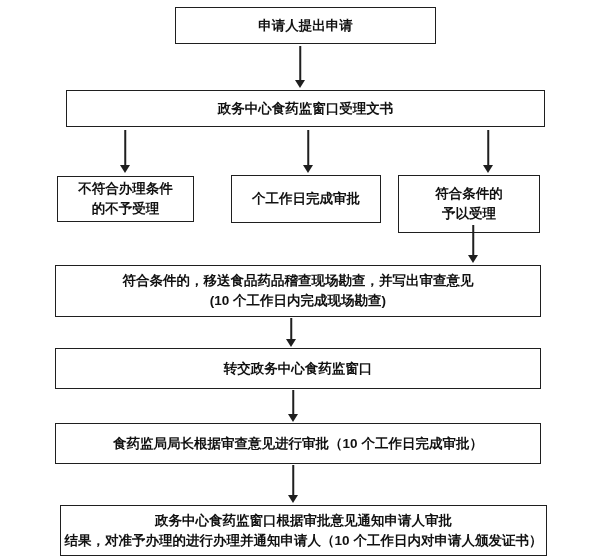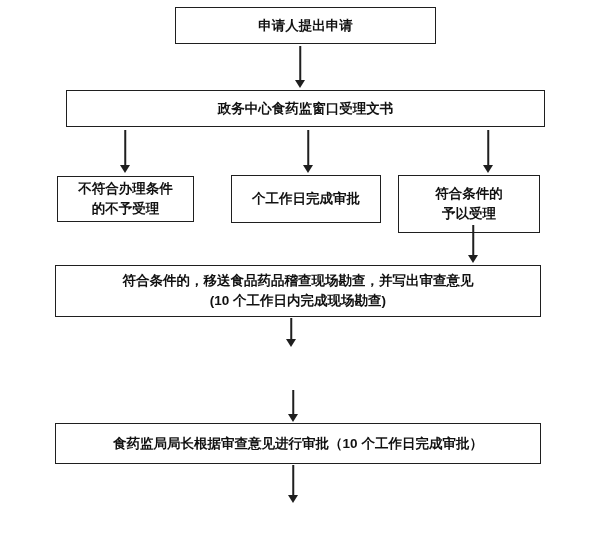--- a/index.html
+++ b/index.html
@@ -89,23 +89,30 @@
 
   <div class="arrow" style="left:473px;top:225px;height:38px"></div>
 
   <div class="node" style="left:55px;top:265px;width:486px;height:52px">
     <span>符合条件的，移送食品药品稽查现场勘查，并写出审查意见</span>
     <span>(10 个工作日内完成现场勘查)</span>
   </div>
 
   <div class="arrow" style="left:291px;top:318px;height:29px"></div>
 
+  <div class="node" style="left:55px;top:348px;width:486px;height:41px">
+    <span>转交政务中心食药监窗口</span>
+  </div>
 
   <div class="arrow" style="left:293px;top:390px;height:32px"></div>
 
   <div class="node" style="left:55px;top:423px;width:486px;height:41px">
     <span>食药监局局长根据审查意见进行审批（10 个工作日完成审批）</span>
   </div>
 
   <div class="arrow" style="left:293px;top:465px;height:38px"></div>
 
+  <div class="node" style="left:60px;top:505px;width:487px;height:51px">
+    <span>政务中心食药监窗口根据审批意见通知申请人审批</span>
+    <span>结果，对准予办理的进行办理并通知申请人（10 个工作日内对申请人颁发证书）</span>
+  </div>
 
 </div>
 
 </body></html>

